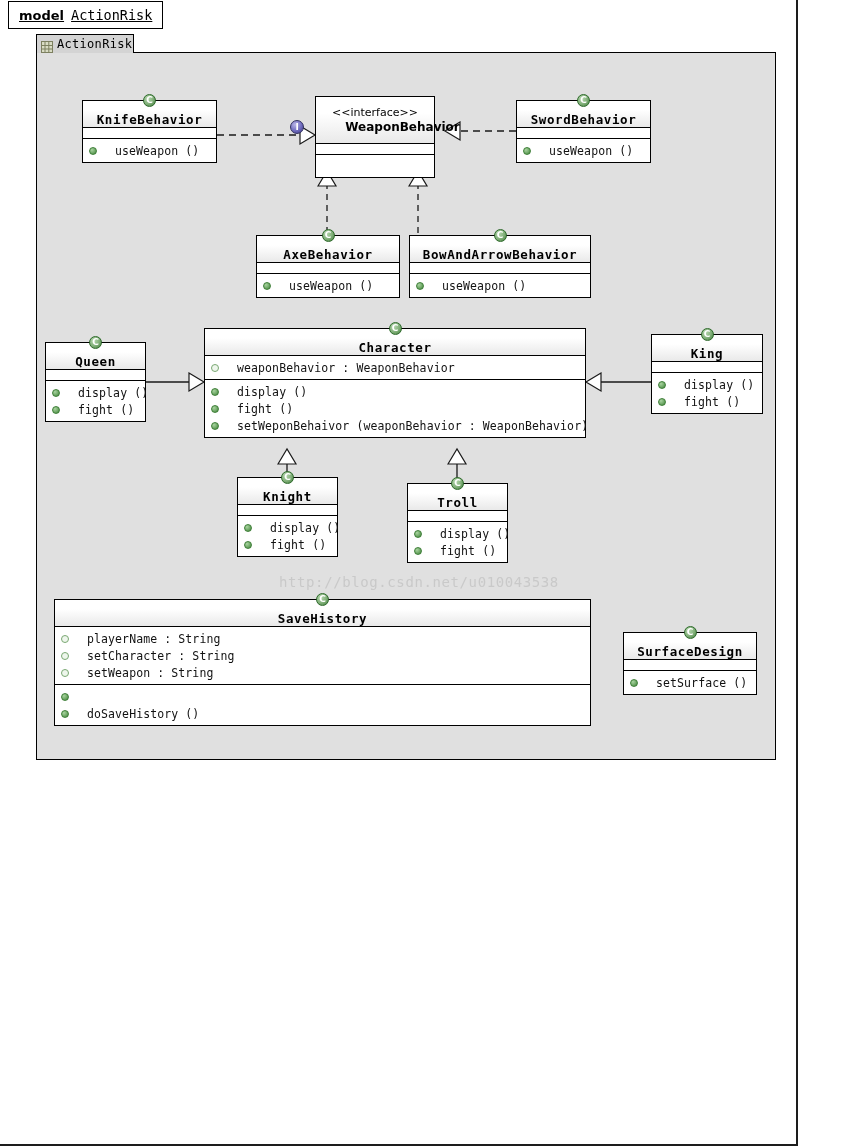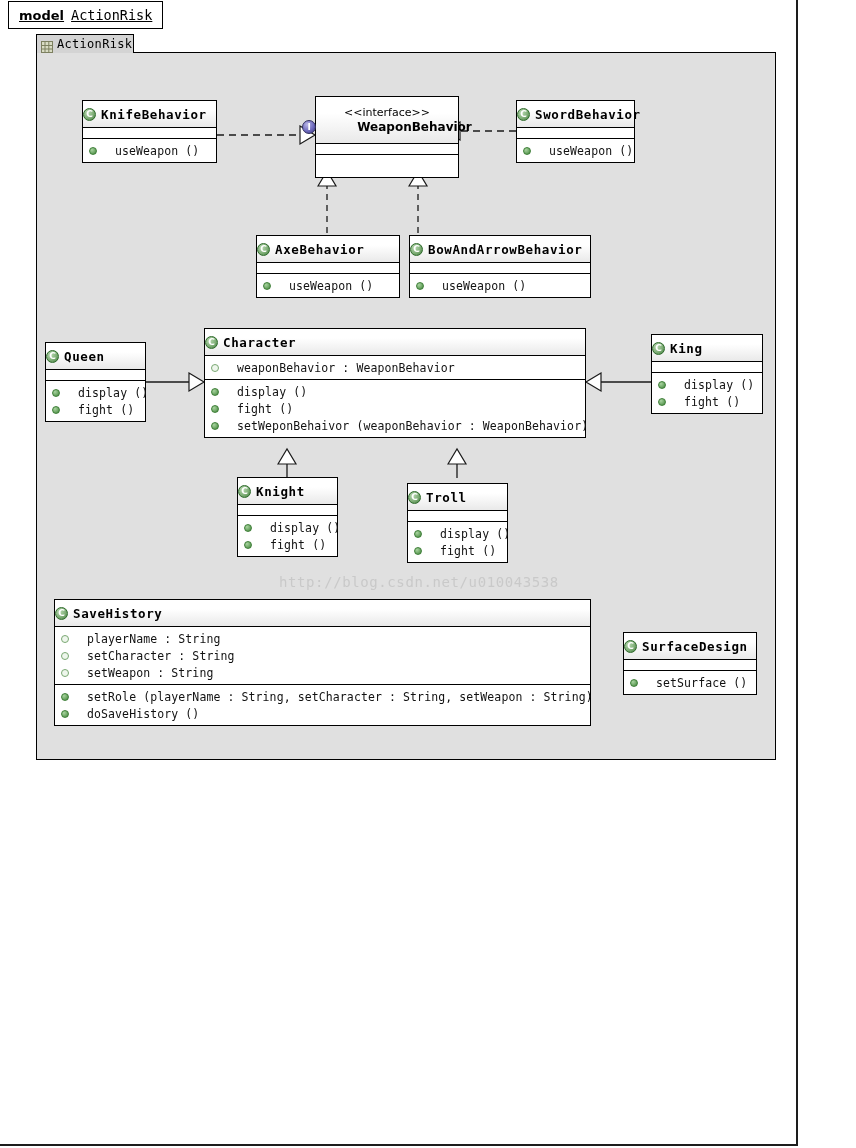--- a/index.html
+++ b/index.html
@@ -101,22 +101,23 @@
     border: 1px solid #000000;
     box-sizing: border-box;
     z-index: 4;
   }
   .uml .hdr {
     height: 26px;
     border-bottom: 1px solid #000000;
     background: linear-gradient(to bottom, #ffffff 0%, #ffffff 35%, #e9e9e9 100%);
     display: flex;
     align-items: center;
-    justify-content: flex-start;
+    justify-content: flex-end;
     gap: 5px;
+    flex-direction: column;
   }
   .uml .hdr.iface {
     height: 46px;
     flex-direction: column;
     justify-content: center;
     gap: 1px;
   }
   .uml .cname {
     font-family: "DejaVu Sans Mono", monospace;
     font-weight: bold;
@@ -324,33 +325,33 @@
     </div>
     <div class="compartment empty"></div>
     <div class="compartment last">
       <div class="member">
         <span class="b-meth"></span>
         <span>useWeapon ()</span>
       </div>
     </div>
   </div>
 
-  <div class="uml" style="left:315px; top:96px; width:144px;">
+  <div class="uml" style="left:315px; top:96px; width:120px;">
     <div class="hdr iface">
       <span class="stereo">&lt;&lt;interface&gt;&gt;</span>
       <span class="iface-row">
         <span class="ico-iface"></span>
         <span class="iname">WeaponBehavior</span>
       </span>
     </div>
     <div class="compartment empty"></div>
     <div class="compartment empty last" style="height:22px;"></div>
   </div>
 
-  <div class="uml" style="left:516px; top:100px; width:119px;">
+  <div class="uml" style="left:516px; top:100px; width:135px;">
     <div class="hdr">
       <span class="ico-class"></span>
       <span class="cname">SwordBehavior</span>
     </div>
     <div class="compartment empty"></div>
     <div class="compartment last">
       <div class="member">
         <span class="b-meth"></span>
         <span>useWeapon ()</span>
       </div>
@@ -499,21 +500,20 @@
         <span>setCharacter : String</span>
       </div>
       <div class="member">
         <span class="b-attr"></span>
         <span>setWeapon : String</span>
       </div>
     </div>
     <div class="compartment last">
       <div class="member">
         <span class="b-meth"></span>
-        <span>setRole (playerName : String, setCharacter : String, setWeapon : String)</span>
       </div>
       <div class="member">
         <span class="b-meth"></span>
         <span>doSaveHistory ()</span>
       </div>
     </div>
   </div>
 
   <div class="uml" style="left:623px; top:632px; width:134px;">
     <div class="hdr">

